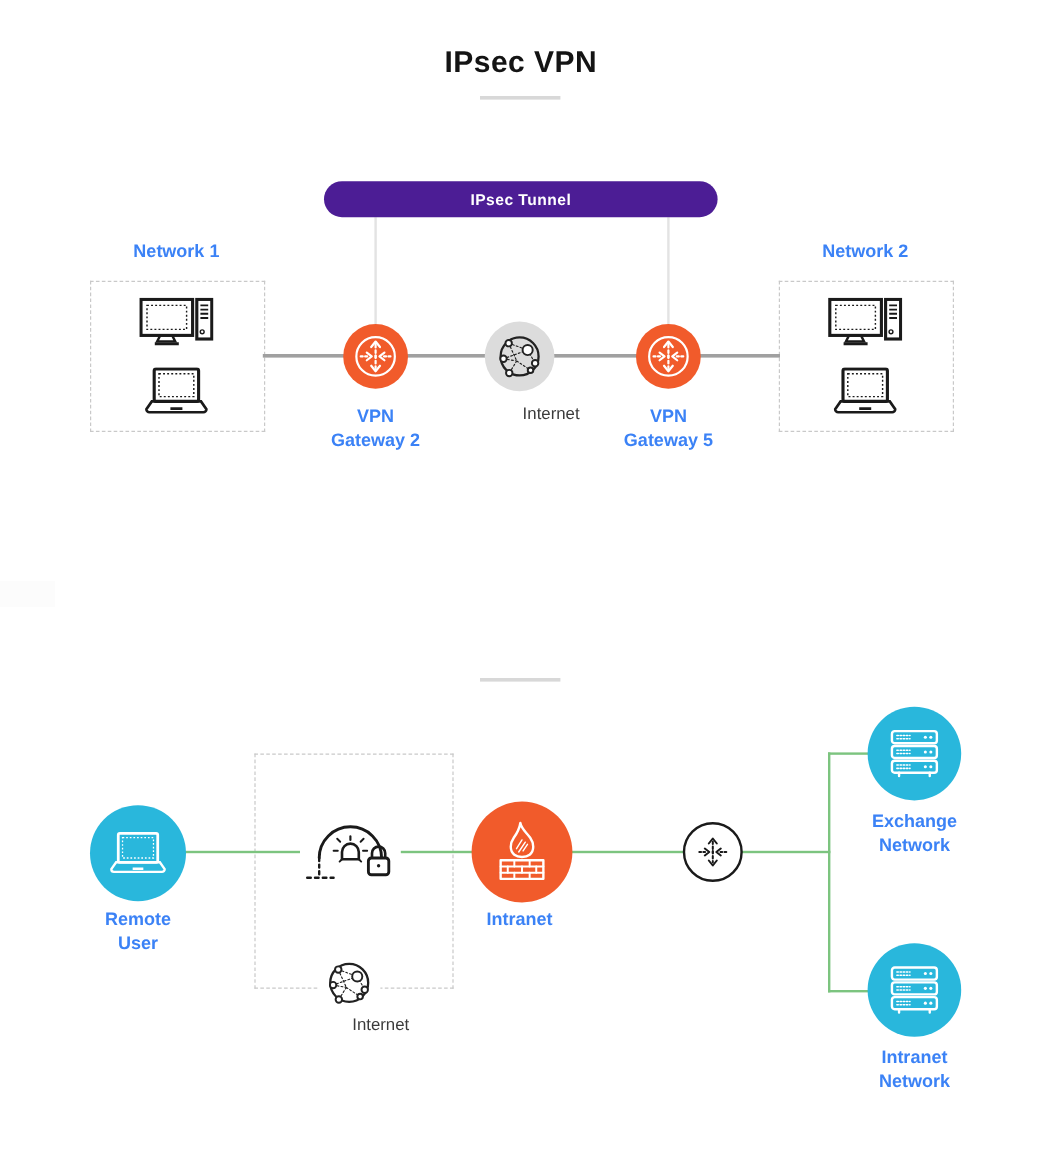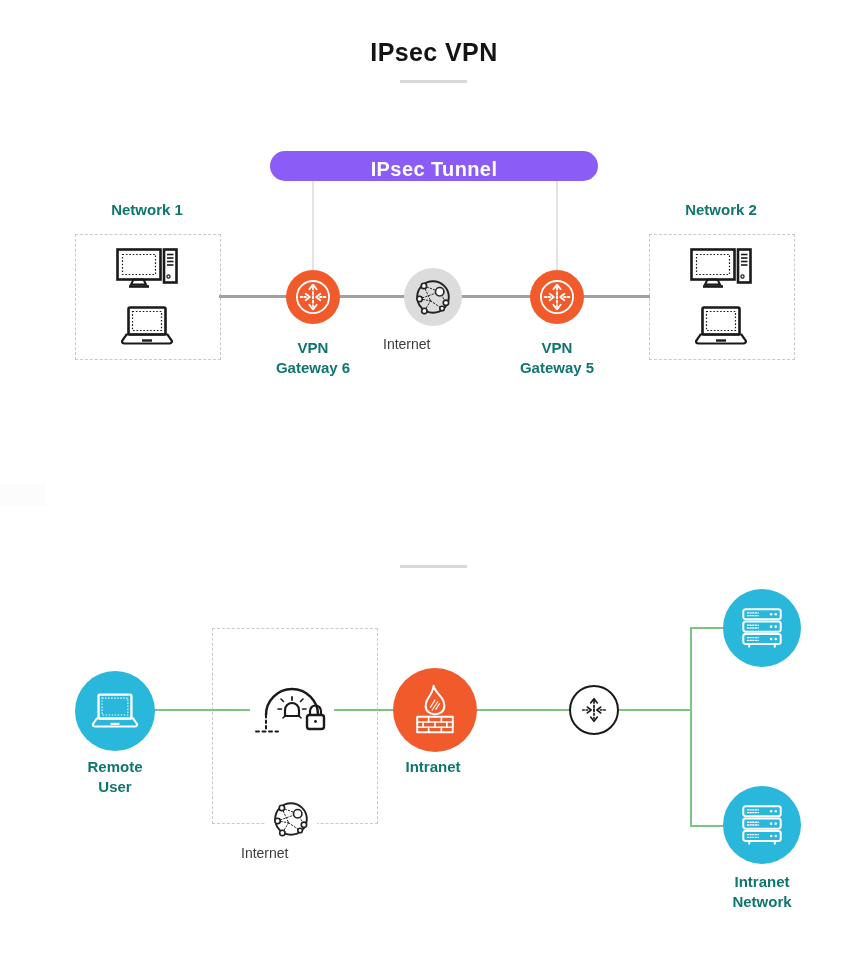--- a/index.html
+++ b/index.html
@@ -2,33 +2,33 @@
 <html><head>
 <meta charset="utf-8">
 <style>
   html,body{margin:0;padding:0;background:#fff;}
   .stage{position:relative;width:868px;height:980px;background:#fff;overflow:hidden;
          font-family:"Liberation Sans",sans-serif;color:#1c1c1c;padding-left:45px;}
   .abs{position:absolute;}
   .z0{z-index:0}.z1{z-index:1}.z2{z-index:2}
   .title{font-size:25px;font-weight:700;color:#141414;text-align:center;letter-spacing:.4px;}
   .rule{background:#d8d8d8;height:3px;}
-  .pill{background:#8b5cf6;border-radius:16px;color:#fff;font-weight:700;font-size:20px;
-        display:flex;align-items:flex-end;justify-content:center;letter-spacing:.4px;}
+  .pill{background:#4c1d95;border-radius:16px;color:#fff;font-weight:700;font-size:13px;
+        display:flex;align-items:center;justify-content:center;letter-spacing:.4px;}
   .hline{background:#a0a0a0;}
   .dropline{background:#e3e3e3;}
   .gline{background:#7cc47f;}
   .dashed-box{border:1px dashed #c9c9c9;background:transparent;}
   .node{border-radius:50%;display:flex;align-items:center;justify-content:center;}
   .node.orange{background:#f15b2b;}
   .node.cyan{background:#29b7dc;}
   .node.graybg{background:#dcdcdc;}
   .node.outline{background:#fff;border:2.5px solid #1a1a1a;box-sizing:border-box;}
-  .node-label{font-weight:700;font-size:15px;line-height:1.32;text-align:center;color:#0f766e;}
-  .plain-label{font-size:14px;line-height:1.3;text-align:left;color:#3b3b3b;font-weight:400;}
+  .node-label{font-weight:700;font-size:15px;line-height:1.32;text-align:center;color:#3b82f6;}
+  .plain-label{font-size:14px;line-height:1.3;text-align:right;color:#3b3b3b;font-weight:400;}
   .italic-label{font-style:italic;font-size:15px;line-height:1.35;text-align:center;color:#2e2e2e;}
   .iconbox{display:flex;align-items:center;justify-content:center;background:#fff;}
   .artifact{background:#fcfcfc;}
 </style>
 </head>
 <body>
 
 <div class="stage">
 
   <div class="abs title z2" style="left:284px;top:38px;width:300px;">IPsec VPN</div>
@@ -74,21 +74,21 @@
       <path d="M20,15.5 L24,10.5 L28,15.5"></path>
       <line x1="24" y1="13.5" x2="24" y2="25" stroke-dasharray="2.4 2.6"></line>
       <path d="M20,32.5 L24,37.5 L28,32.5"></path>
       <line x1="24" y1="23" x2="24" y2="34.5" stroke-dasharray="2.4 2.6"></line>
       <path d="M16,20.5 L20.5,24 L16,27.5"></path>
       <line x1="10.5" y1="24" x2="17" y2="24" stroke-dasharray="1.8 2.2"></line>
       <path d="M32,20.5 L27.5,24 L32,27.5"></path>
       <line x1="37.5" y1="24" x2="31" y2="24" stroke-dasharray="1.8 2.2"></line>
     </svg>
   </div>
-  <div class="abs node-label z2" style="left:271px;top:338px;width:84px;">VPN Gateway 6</div>
+  <div class="abs node-label z2" style="left:271px;top:338px;width:84px;">VPN Gateway 2</div>
 
   <div class="abs node graybg z2" style="left:404px;top:268px;width:58px;height:58px;">
     <svg width="46" height="46" viewBox="0 0 48 48" fill="none" stroke="#222" stroke-linecap="round">
       <circle cx="24" cy="24" r="16.5" stroke-width="2"></circle>
       <path d="M14.5,12.5 L31,18.5 M31,18.5 L10,26 M10,26 L21.5,28 M21.5,28 L33.5,36 M31,18.5 L37.5,30 M21.5,28 L15,38.5 M14.5,12.5 L21.5,28" stroke-width="1" stroke-dasharray="1.6 1.9"></path>
       <circle cx="14.5" cy="12.5" r="2.8" fill="#fff" stroke-width="1.7"></circle>
       <circle cx="31" cy="18.5" r="4.4" fill="#fff" stroke-width="1.7"></circle>
       <circle cx="10" cy="26" r="2.8" fill="#fff" stroke-width="1.7"></circle>
       <circle cx="37.5" cy="30" r="2.8" fill="#fff" stroke-width="1.7"></circle>
       <circle cx="15" cy="38.5" r="2.8" fill="#fff" stroke-width="1.7"></circle>
@@ -220,20 +220,21 @@
       <path d="M9,6.5 h12 M9,9.5 h12 M9,20 h12 M9,23 h12 M9,33.5 h12 M9,36.5 h12" stroke-width="1.4" stroke-dasharray="1.3 1.6"></path>
       <circle cx="35" cy="8" r="1.4" fill="#fff" stroke="none"></circle>
         <circle cx="40" cy="8" r="1.4" fill="#fff" stroke="none"></circle>
       <circle cx="35" cy="21.5" r="1.4" fill="#fff" stroke="none"></circle>
         <circle cx="40" cy="21.5" r="1.4" fill="#fff" stroke="none"></circle>
       <circle cx="35" cy="35" r="1.4" fill="#fff" stroke="none"></circle>
         <circle cx="40" cy="35" r="1.4" fill="#fff" stroke="none"></circle>
       <path d="M11,40.5 v3 M39,40.5 v3" stroke-width="2.2"></path>
     </svg>
   </div>
+  <div class="abs node-label z2" style="left:710px;top:675px;width:104px;">Exchange Network</div>
 
   <div class="abs node cyan z2" style="left:723px;top:786px;width:78px;height:78px;">
     <svg width="46" height="42" viewBox="0 0 50 46" fill="none" stroke="#fff" stroke-linecap="round">
       <rect x="4.5" y="2.5" width="41" height="11" rx="2.5" stroke-width="2.2"></rect>
       <rect x="4.5" y="16" width="41" height="11" rx="2.5" stroke-width="2.2"></rect>
       <rect x="4.5" y="29.5" width="41" height="11" rx="2.5" stroke-width="2.2"></rect>
       <path d="M9,6.5 h12 M9,9.5 h12 M9,20 h12 M9,23 h12 M9,33.5 h12 M9,36.5 h12" stroke-width="1.4" stroke-dasharray="1.3 1.6"></path>
       <circle cx="35" cy="8" r="1.4" fill="#fff" stroke="none"></circle>
         <circle cx="40" cy="8" r="1.4" fill="#fff" stroke="none"></circle>
       <circle cx="35" cy="21.5" r="1.4" fill="#fff" stroke="none"></circle>

